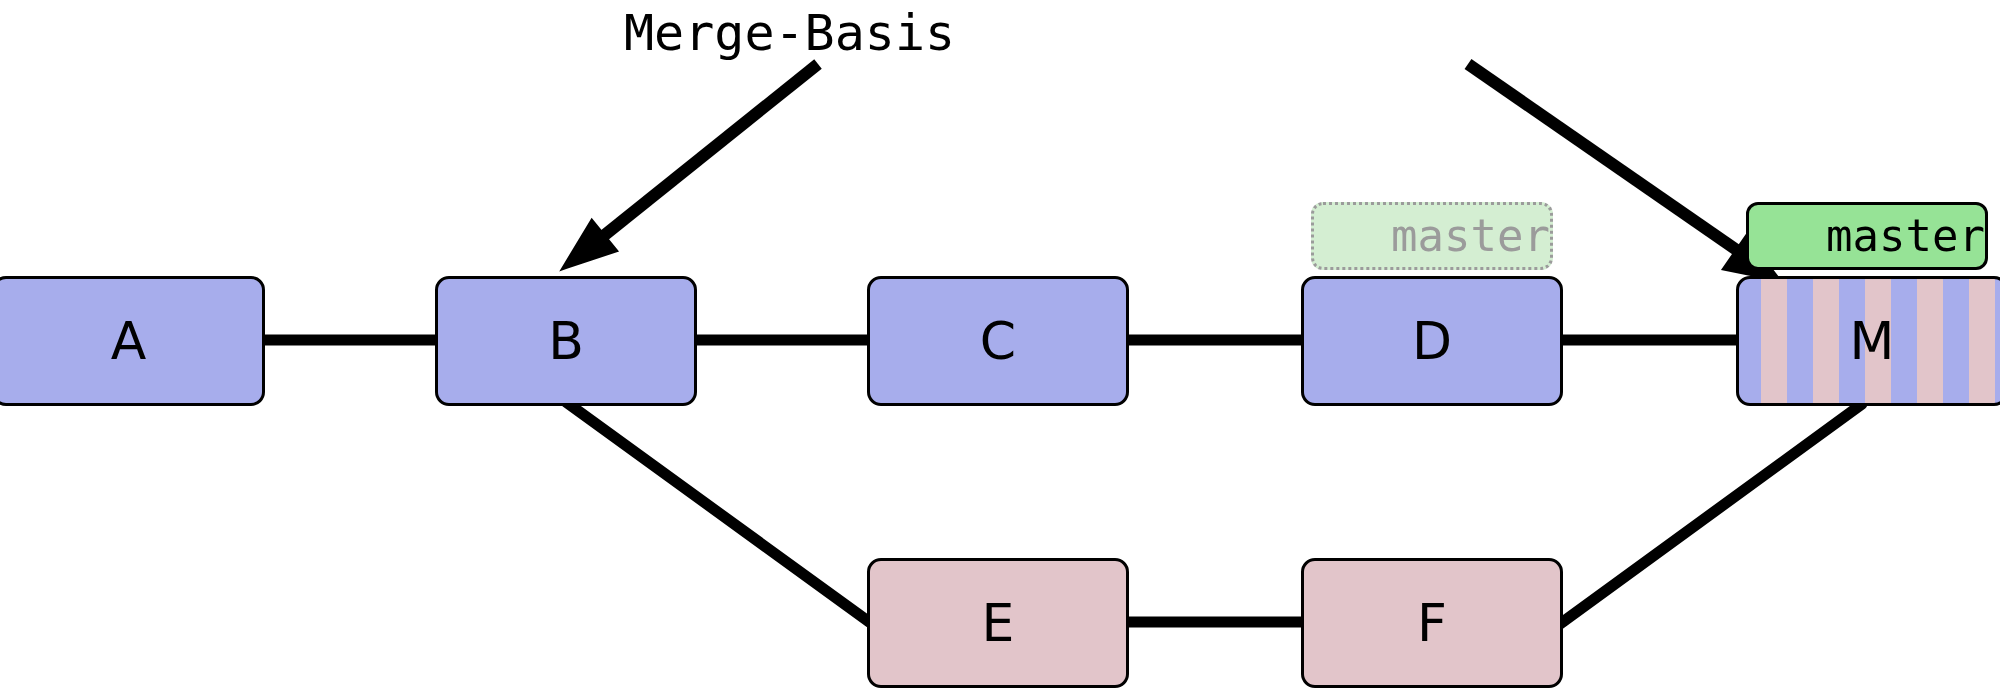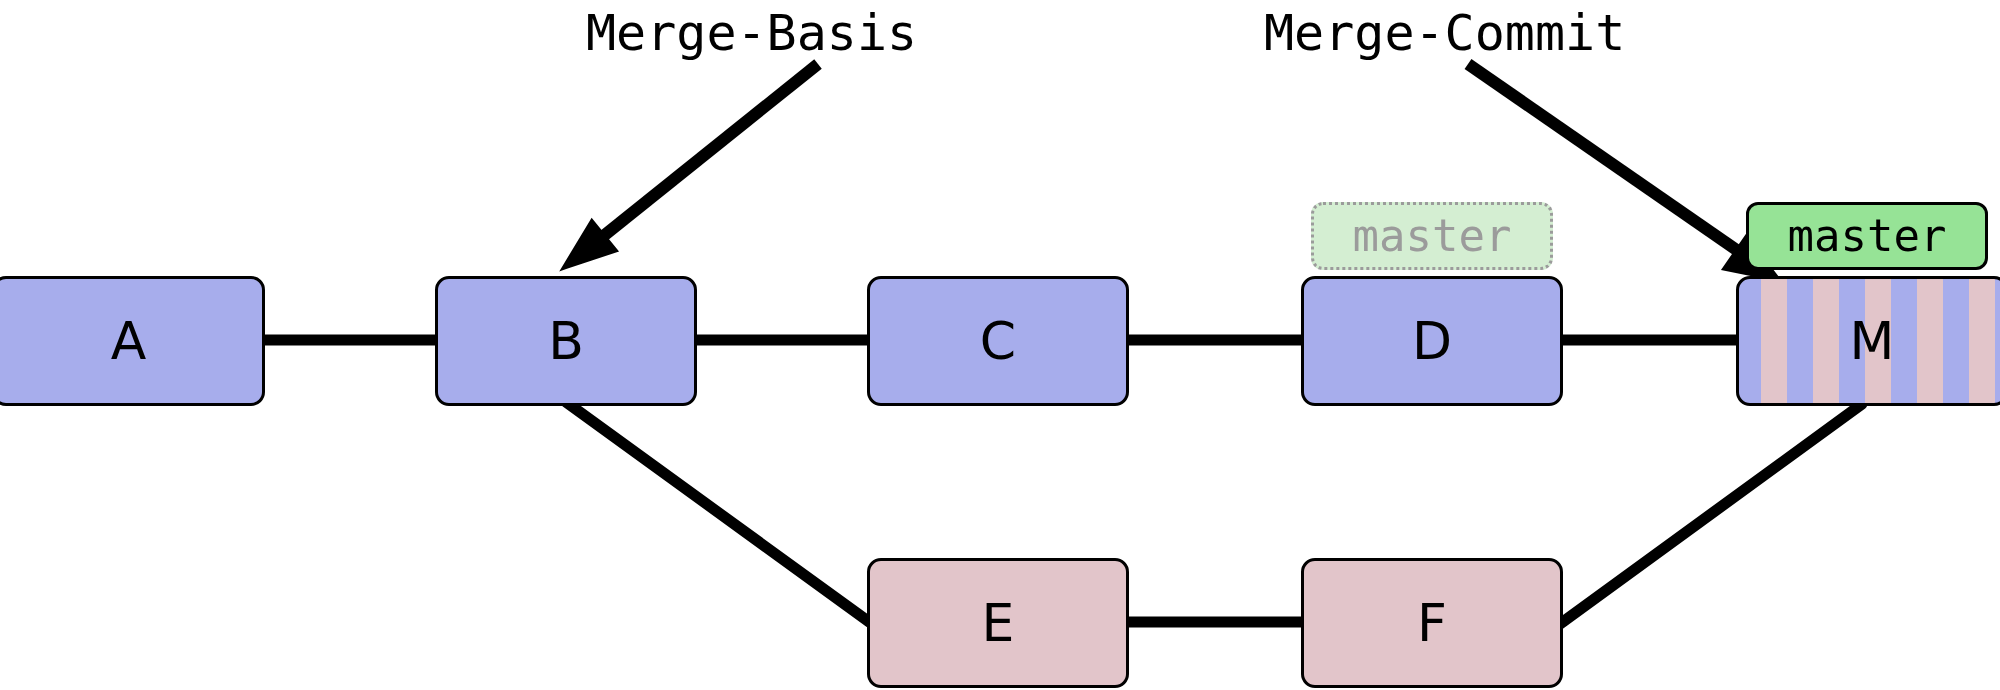--- a/index.html
+++ b/index.html
@@ -51,21 +51,21 @@
        #a7adec 0px, #a7adec 26px,
        #e2c5ca 26px, #e2c5ca 52px);
     background-position: -4px 0;
   }
 
   .ref {
     position: absolute;
     box-sizing: border-box;
     display: flex;
     align-items: center;
-    justify-content: center;
+    justify-content: flex-end;
     font-size: 44px;
     line-height: 1;
     border-radius: 12px;
     z-index: 4;
     font-family: "DejaVu Sans Mono", "Liberation Mono", monospace;
     white-space: nowrap;
   }
   .ref.active {
     background: #96e396;
     border: 3px solid #000000;
@@ -106,23 +106,22 @@
     </g>
 
     <g stroke="#000000" stroke-width="12" fill="#000000" stroke-linecap="butt">
       <line x1="818" y1="64" x2="586" y2="250"></line>
       <polygon points="566,266 614,250 592,223" stroke-width="6"></polygon>
       <line x1="1468" y1="64" x2="1754" y2="262"></line>
       <polygon points="1776,278 1726,268 1746,239" stroke-width="6"></polygon>
     </g>
   </svg>
 
-  <div class="annotation" style="left:586px; top:8px;">Merge-Basis</div>
+  <div class="annotation" style="left:624px; top:8px;">Merge-Basis</div>
 
-  <div class="annotation" style="left:1264px; top:8px;">Merge-Commit</div>
 
   <div class="commit blue" style="left:-8px; top:276px; width:273px; height:130px;">
     <span class="commit-label">A</span>
   </div>
 
   <div class="commit blue" style="left:435px; top:276px; width:262px; height:130px;">
     <span class="commit-label">B</span>
   </div>
 
   <div class="commit blue" style="left:867px; top:276px; width:262px; height:130px;">

